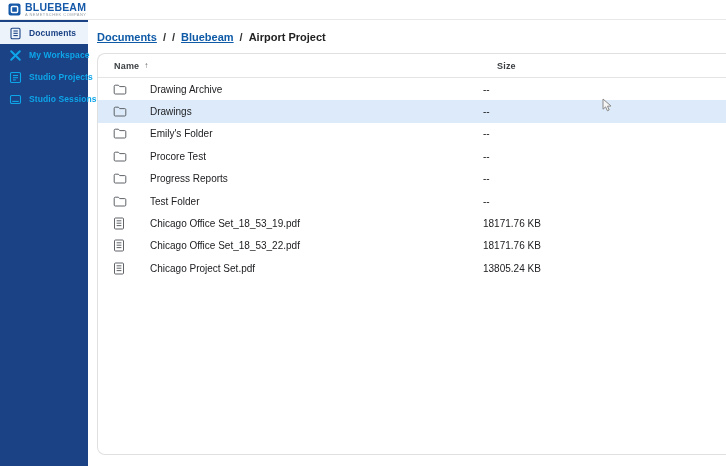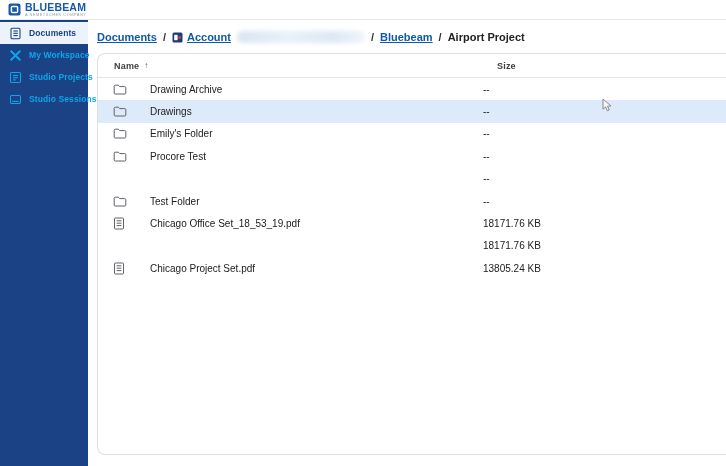--- a/index.html
+++ b/index.html
@@ -137,29 +137,20 @@
         <line x1="3.2" y1="8.4" x2="9.8" y2="8.4"></line>
       </svg>
     </span>
     <span class="side-label">Studio Sessions</span>
   </div>
 </div>
 
 <div class="breadcrumb">
   <span class="crumb-link">Documents</span>
   <span class="crumb-sep">/</span>
-  <span class="crumb-account">
-    <svg class="org-icon" viewBox="0 0 11 11">
-      <rect x="0.5" y="0.5" width="10" height="10" rx="1.5" fill="#1A3C7A"></rect>
-      <rect x="2.2" y="2.8" width="3.4" height="5.4" fill="#ffffff"></rect>
-      <rect x="6.3" y="4.2" width="2.6" height="2.6" fill="#E03C31"></rect>
-    </svg>
-    <span class="crumb-link">Account</span>
-    <span class="blur-pill"></span>
-  </span>
   <span class="crumb-sep">/</span>
   <span class="crumb-link">Bluebeam</span>
   <span class="crumb-sep">/</span>
   <span class="crumb-current">Airport Project</span>
 </div>
 
 <div class="table-card">
   <div class="thead">
     <span class="th-name">
       <span>Name</span>
@@ -212,20 +203,29 @@
             <svg width="14" height="13" viewBox="0 0 14 13" fill="none" stroke="#5F6368" stroke-width="1">
               <path d="M1.2 3.2 C1.2 2.6 1.6 2.2 2.2 2.2 H5.4 L6.7 3.6 H11.8 C12.4 3.6 12.8 4 12.8 4.6 V10 C12.8 10.6 12.4 11 11.8 11 H2.2 C1.6 11 1.2 10.6 1.2 10 Z"></path>
             </svg>
           </span>
 
           <span class="name-text">Procore Test</span>
         </span>
         <span class="cell-size">--</span>
       </div>
       <div class="trow">
+        <span class="cell-name">
+          <span class="row-icon">
+            <svg width="14" height="13" viewBox="0 0 14 13" fill="none" stroke="#5F6368" stroke-width="1">
+              <path d="M1.2 3.2 C1.2 2.6 1.6 2.2 2.2 2.2 H5.4 L6.7 3.6 H11.8 C12.4 3.6 12.8 4 12.8 4.6 V10 C12.8 10.6 12.4 11 11.8 11 H2.2 C1.6 11 1.2 10.6 1.2 10 Z"></path>
+            </svg>
+          </span>
+
+          <span class="name-text">Progress Reports</span>
+        </span>
         <span class="cell-size">--</span>
       </div>
       <div class="trow">
         <span class="cell-name">
           <span class="row-icon">
             <svg width="14" height="13" viewBox="0 0 14 13" fill="none" stroke="#5F6368" stroke-width="1">
               <path d="M1.2 3.2 C1.2 2.6 1.6 2.2 2.2 2.2 H5.4 L6.7 3.6 H11.8 C12.4 3.6 12.8 4 12.8 4.6 V10 C12.8 10.6 12.4 11 11.8 11 H2.2 C1.6 11 1.2 10.6 1.2 10 Z"></path>
             </svg>
           </span>
 
@@ -242,33 +242,45 @@
               <line x1="3.6" y1="3.8" x2="8.4" y2="3.8"></line>
               <line x1="3.6" y1="6.2" x2="8.4" y2="6.2"></line>
               <line x1="3.6" y1="8.6" x2="8.4" y2="8.6"></line>
             </svg>
           </span>
           <span class="name-text">Chicago Office Set_18_53_19.pdf</span>
         </span>
         <span class="cell-size">18171.76 KB</span>
       </div>
       <div class="trow">
-        <span class="cell-size">18171.76 KB</span>
-      </div>
-      <div class="trow">
         <span class="cell-name">
 
           <span class="row-icon">
             <svg width="12" height="13" viewBox="0 0 12 13" fill="none" stroke="#5F6368" stroke-width="1">
               <rect x="1.5" y="1" width="9" height="11" rx="1"></rect>
               <line x1="3.6" y1="3.8" x2="8.4" y2="3.8"></line>
               <line x1="3.6" y1="6.2" x2="8.4" y2="6.2"></line>
               <line x1="3.6" y1="8.6" x2="8.4" y2="8.6"></line>
             </svg>
           </span>
+          <span class="name-text">Chicago Office Set_18_53_22.pdf</span>
+        </span>
+        <span class="cell-size">18171.76 KB</span>
+      </div>
+      <div class="trow">
+        <span class="cell-name">
+
+          <span class="row-icon">
+            <svg width="12" height="13" viewBox="0 0 12 13" fill="none" stroke="#5F6368" stroke-width="1">
+              <rect x="1.5" y="1" width="9" height="11" rx="1"></rect>
+              <line x1="3.6" y1="3.8" x2="8.4" y2="3.8"></line>
+              <line x1="3.6" y1="6.2" x2="8.4" y2="6.2"></line>
+              <line x1="3.6" y1="8.6" x2="8.4" y2="8.6"></line>
+            </svg>
+          </span>
           <span class="name-text">Chicago Project Set.pdf</span>
         </span>
         <span class="cell-size">13805.24 KB</span>
       </div>
     </div>
 </div>
 
 <div class="cursor">
   <svg width="12" height="15" viewBox="0 0 12 15">
     <path d="M1 1 L1 11.2 L3.6 8.9 L5.4 12.8 L7.2 12 L5.5 8.2 L9 8 Z" fill="#f5f5f5" stroke="#8a8a8a" stroke-width="1"></path>

